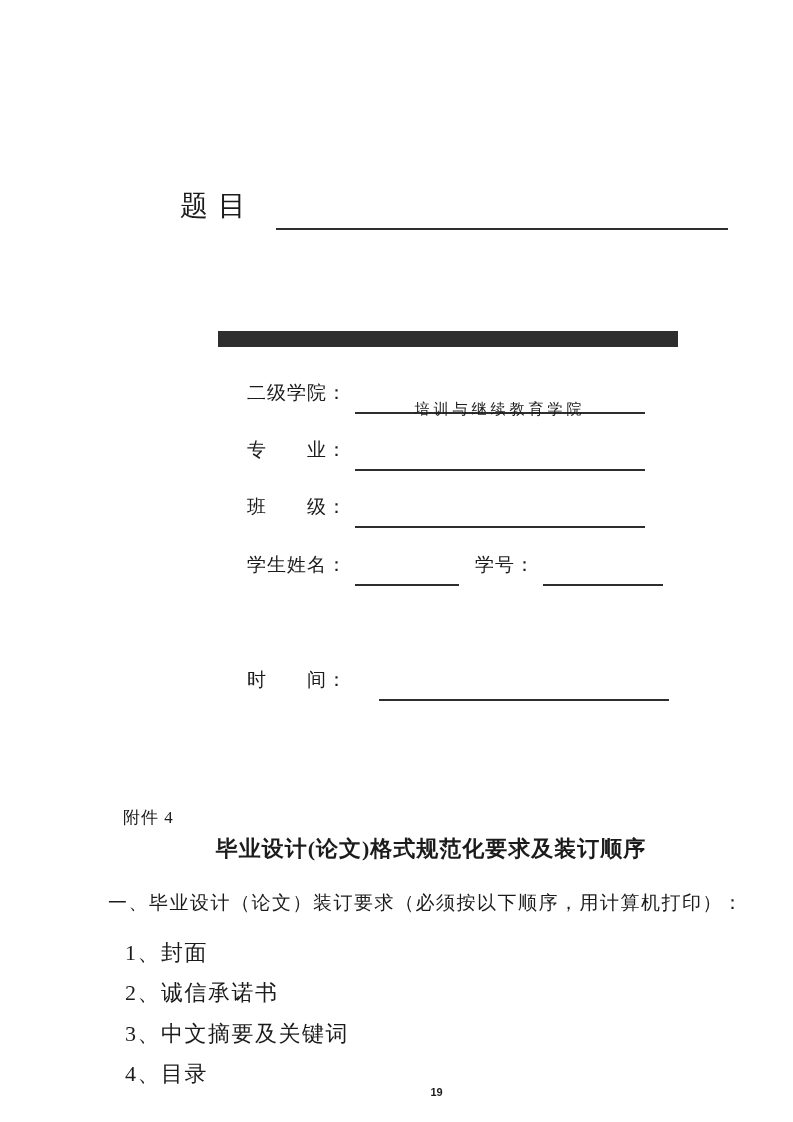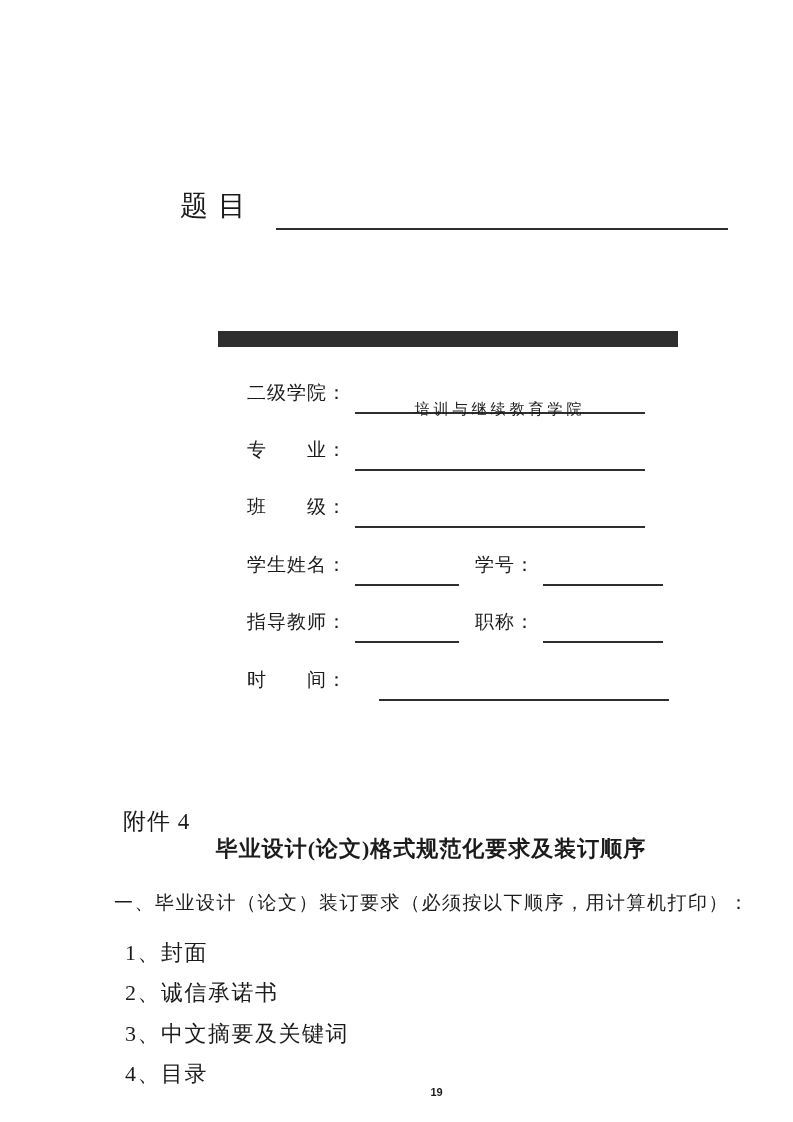--- a/index.html
+++ b/index.html
@@ -87,36 +87,36 @@
   .row-class   { top: 476px; }
   .row-student { top: 534px; }
   .row-advisor { top: 591px; }
   .row-time    { top: 649px; gap: 24px; }
 
   
   .attachment-tag {
     position: absolute;
     left: 75px;
     top: 758px;
-    font-size: 23px;
+    font-size: 17px;
     letter-spacing: 1px;
   }
   .attachment-heading {
     position: absolute;
     left: 0;
     top: 786px;
     width: 782px;
     text-align: center;
     font-size: 22px;
     font-weight: bold;
     letter-spacing: 1px;
   }
   .section-heading {
     position: absolute;
-    left: 66px;
+    left: 60px;
     top: 842px;
     font-size: 19px;
     letter-spacing: 1.5px;
     white-space: nowrap;
   }
   .list-item {
     position: absolute;
     left: 77px;
     font-size: 22px;
     letter-spacing: 1.5px;
@@ -164,26 +164,20 @@
     <span class="fill fill-wide fill-value"></span>
   </div>
 
   <div class="form-row row-student">
     <span class="f-label">学生姓名：</span>
     <span class="fill fill-short fill-value"></span>
     <span class="f-label-2">学号：</span>
     <span class="fill fill-short-2 fill-value"></span>
   </div>
 
-  <div class="form-row row-advisor">
-    <span class="f-label">指导教师：</span>
-    <span class="fill fill-short fill-value"></span>
-    <span class="f-label-2">职称：</span>
-    <span class="fill fill-short-2 fill-value"></span>
-  </div>
 
   <div class="form-row row-time">
     <span class="f-label">时　　间：</span>
     <span class="fill fill-wide fill-value"></span>
   </div>
 
   <div class="attachment-tag">附件 4</div>
   <div class="attachment-heading">毕业设计(论文)格式规范化要求及装订顺序</div>
   <div class="section-heading">一、毕业设计（论文）装订要求（必须按以下顺序，用计算机打印）：</div>
 

